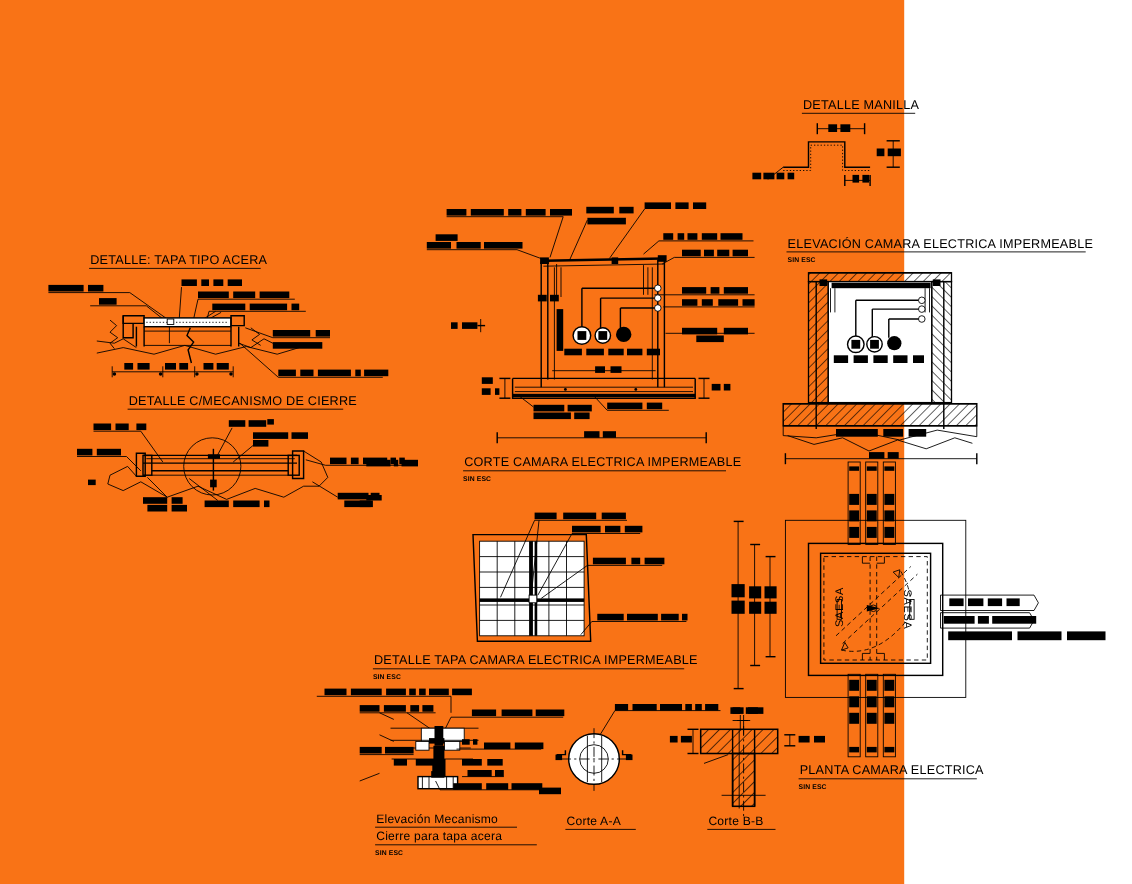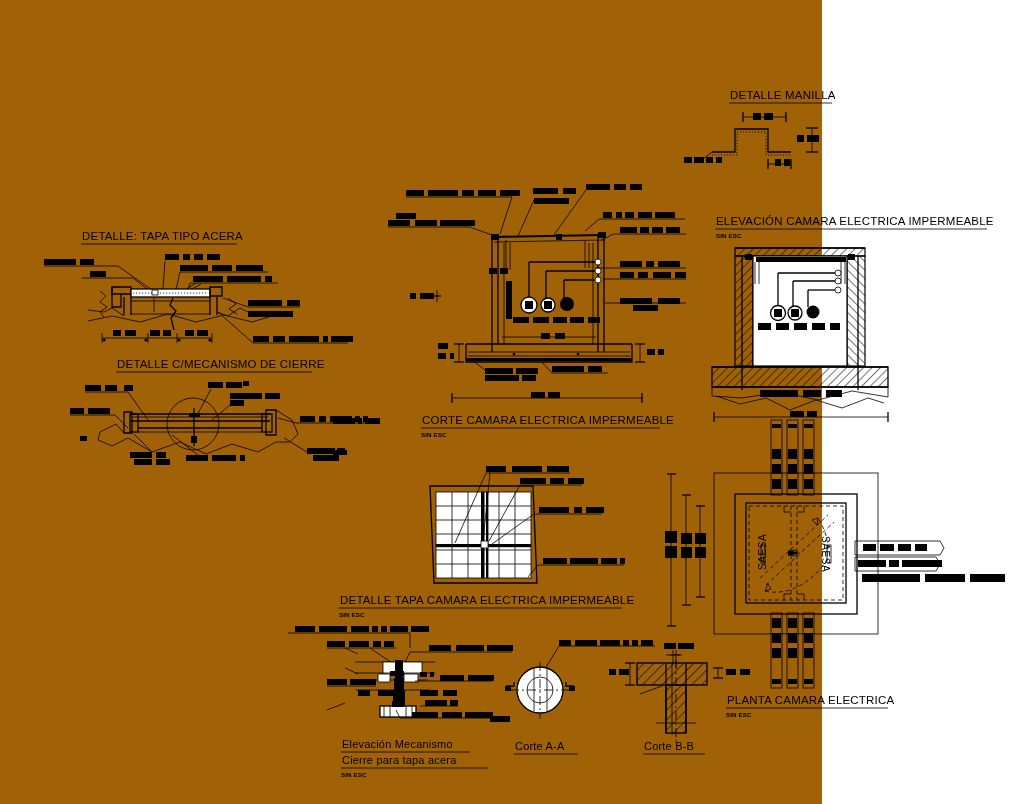--- a/index.html
+++ b/index.html
@@ -1,18 +1,18 @@
 <!DOCTYPE html>
 <html><head>
 <meta charset="utf-8">
 <title>CAD Drawing</title>
 <style>
   html,body{margin:0;padding:0;background:#ffffff;}
   body{width:1029px;height:804px;overflow:hidden;font-family:"Liberation Sans",sans-serif;}
-  #sheet{position:relative;width:822px;height:804px;background:#a16207;text-decoration:underline;}
+  #sheet{position:relative;width:822px;height:804px;background:#f97316;text-decoration:underline;}
   svg{display:block;}
   .ttl{font-family:"Liberation Sans",sans-serif;fill:#000;font-size:11.5px;letter-spacing:.2px;}
   .ttl2{font-family:"Liberation Sans",sans-serif;fill:#000;font-size:11px;letter-spacing:.2px;}
   .sub{font-family:"Liberation Sans",sans-serif;fill:#000;font-size:6.2px;font-weight:bold;letter-spacing:.1px;}
   .saesa{font-family:"Liberation Sans",sans-serif;fill:#000;font-size:10px;letter-spacing:.6px;}
   .ln{stroke:#000;fill:none;}
   .thin{stroke-width:.8;}
   .med{stroke-width:1.3;}
   .thick{stroke-width:2.2;}
   .fill{fill:#000;stroke:none;}

